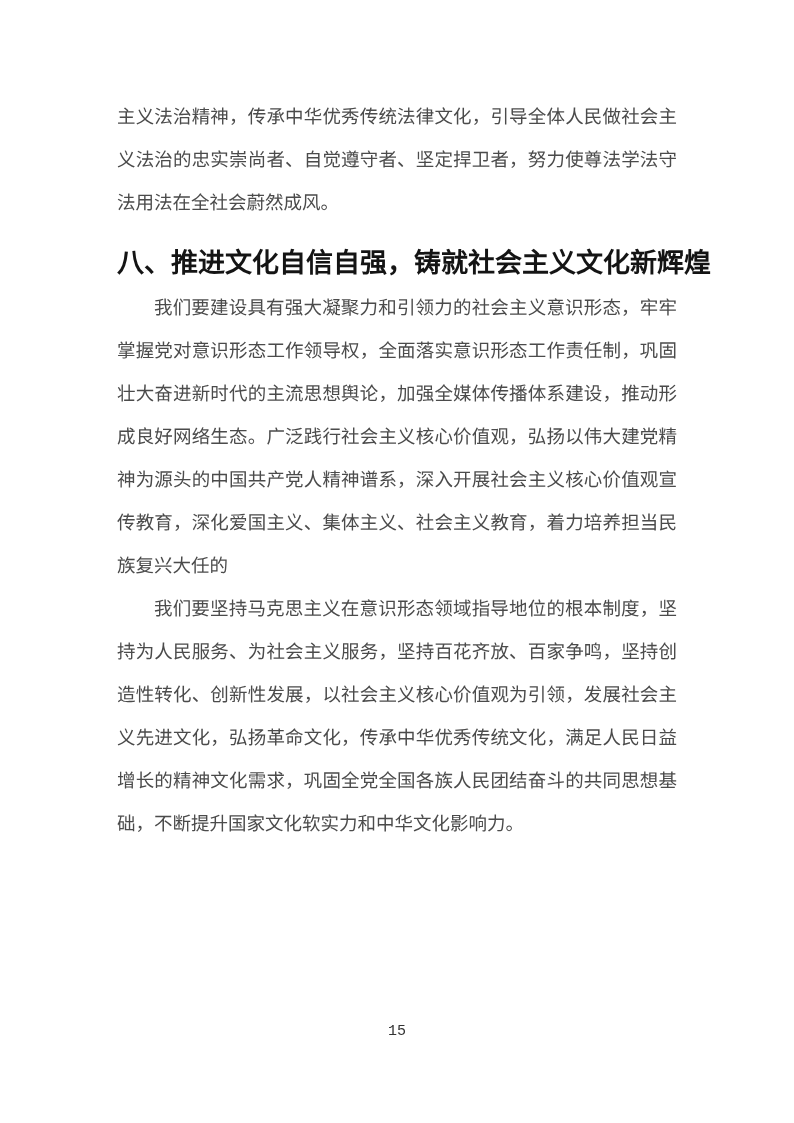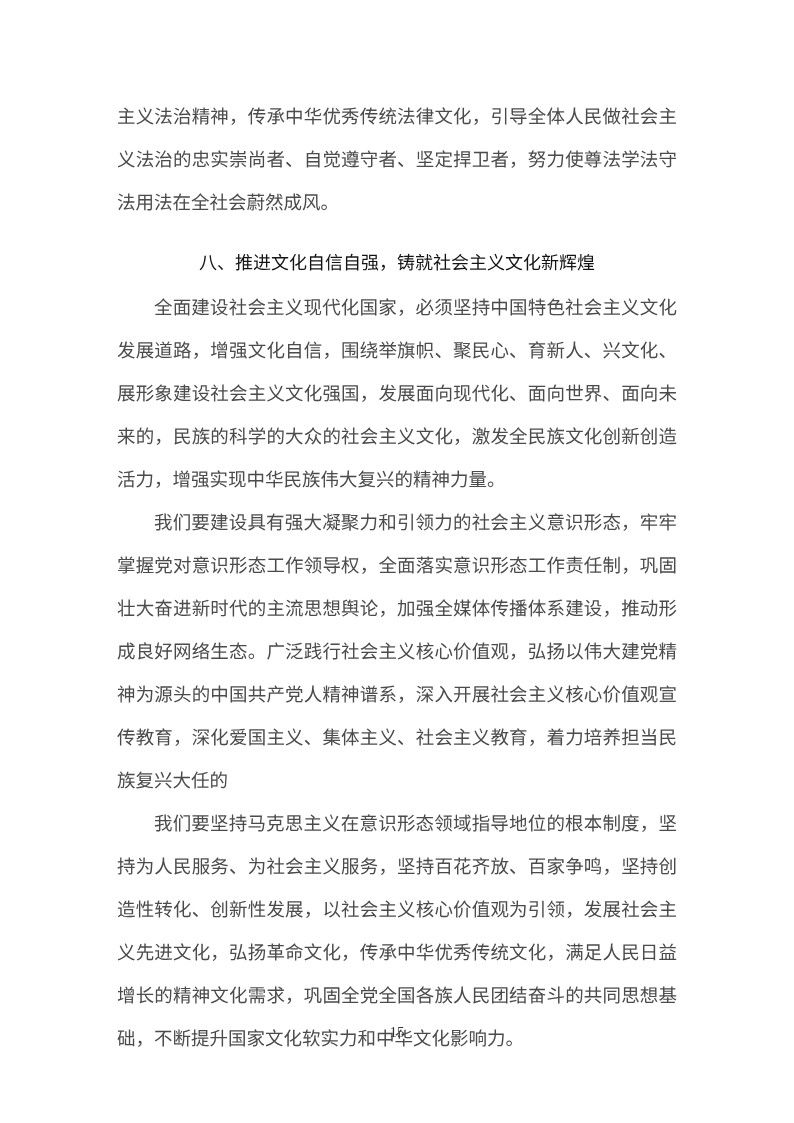--- a/index.html
+++ b/index.html
@@ -37,50 +37,49 @@
     text-justify: inter-character;
     text-indent: 2em;
     word-break: break-all;
     letter-spacing: 0;
   }
   .body-para.no-indent {
     text-indent: 0;
   }
   .section-heading {
     margin: 16px 0 0 0;
-    font-size: 18px;
+    font-size: 27px;
     line-height: 46px;
-    font-weight: normal;
+    font-weight: bold;
     color: var(--heading-text, #141414);
     text-align: center;
     white-space: nowrap;
   }
   .page-number {
     position: absolute;
     left: 0;
     top: 1022px;
     width: 794px;
     text-align: center;
-    font-family: Liberation Serif, serif;
+    font-family: Liberation Mono, monospace;
     font-size: 15px;
     line-height: 20px;
     color: var(--pagenum-text, #333333);
   }
 </style>
 </head>
 <body>
 
 <div class="page">
   <div class="content">
 
     <p class="body-para no-indent">主义法治精神，传承中华优秀传统法律文化，引导全体人民做社会主义法治的忠实崇尚者、自觉遵守者、坚定捍卫者，努力使尊法学法守法用法在全社会蔚然成风。</p>
 
     <h2 class="section-heading">八、推进文化自信自强，铸就社会主义文化新辉煌</h2>
 
-    <p class="body-para">全面建设社会主义现代化国家，必须坚持中国特色社会主义文化发展道路，增强文化自信，围绕举旗帜、聚民心、育新人、兴文化、展形象建设社会主义文化强国，发展面向现代化、面向世界、面向未来的，民族的科学的大众的社会主义文化，激发全民族文化创新创造活力，增强实现中华民族伟大复兴的精神力量。</p>
 
     <p class="body-para">我们要建设具有强大凝聚力和引领力的社会主义意识形态，牢牢掌握党对意识形态工作领导权，全面落实意识形态工作责任制，巩固壮大奋进新时代的主流思想舆论，加强全媒体传播体系建设，推动形成良好网络生态。广泛践行社会主义核心价值观，弘扬以伟大建党精神为源头的中国共产党人精神谱系，深入开展社会主义核心价值观宣传教育，深化爱国主义、集体主义、社会主义教育，着力培养担当民族复兴大任的</p>
 
     <p class="body-para">我们要坚持马克思主义在意识形态领域指导地位的根本制度，坚持为人民服务、为社会主义服务，坚持百花齐放、百家争鸣，坚持创造性转化、创新性发展，以社会主义核心价值观为引领，发展社会主义先进文化，弘扬革命文化，传承中华优秀传统文化，满足人民日益增长的精神文化需求，巩固全党全国各族人民团结奋斗的共同思想基础，不断提升国家文化软实力和中华文化影响力。</p>
 
   </div>
 
   <div class="page-number">15</div>
 </div>
 

